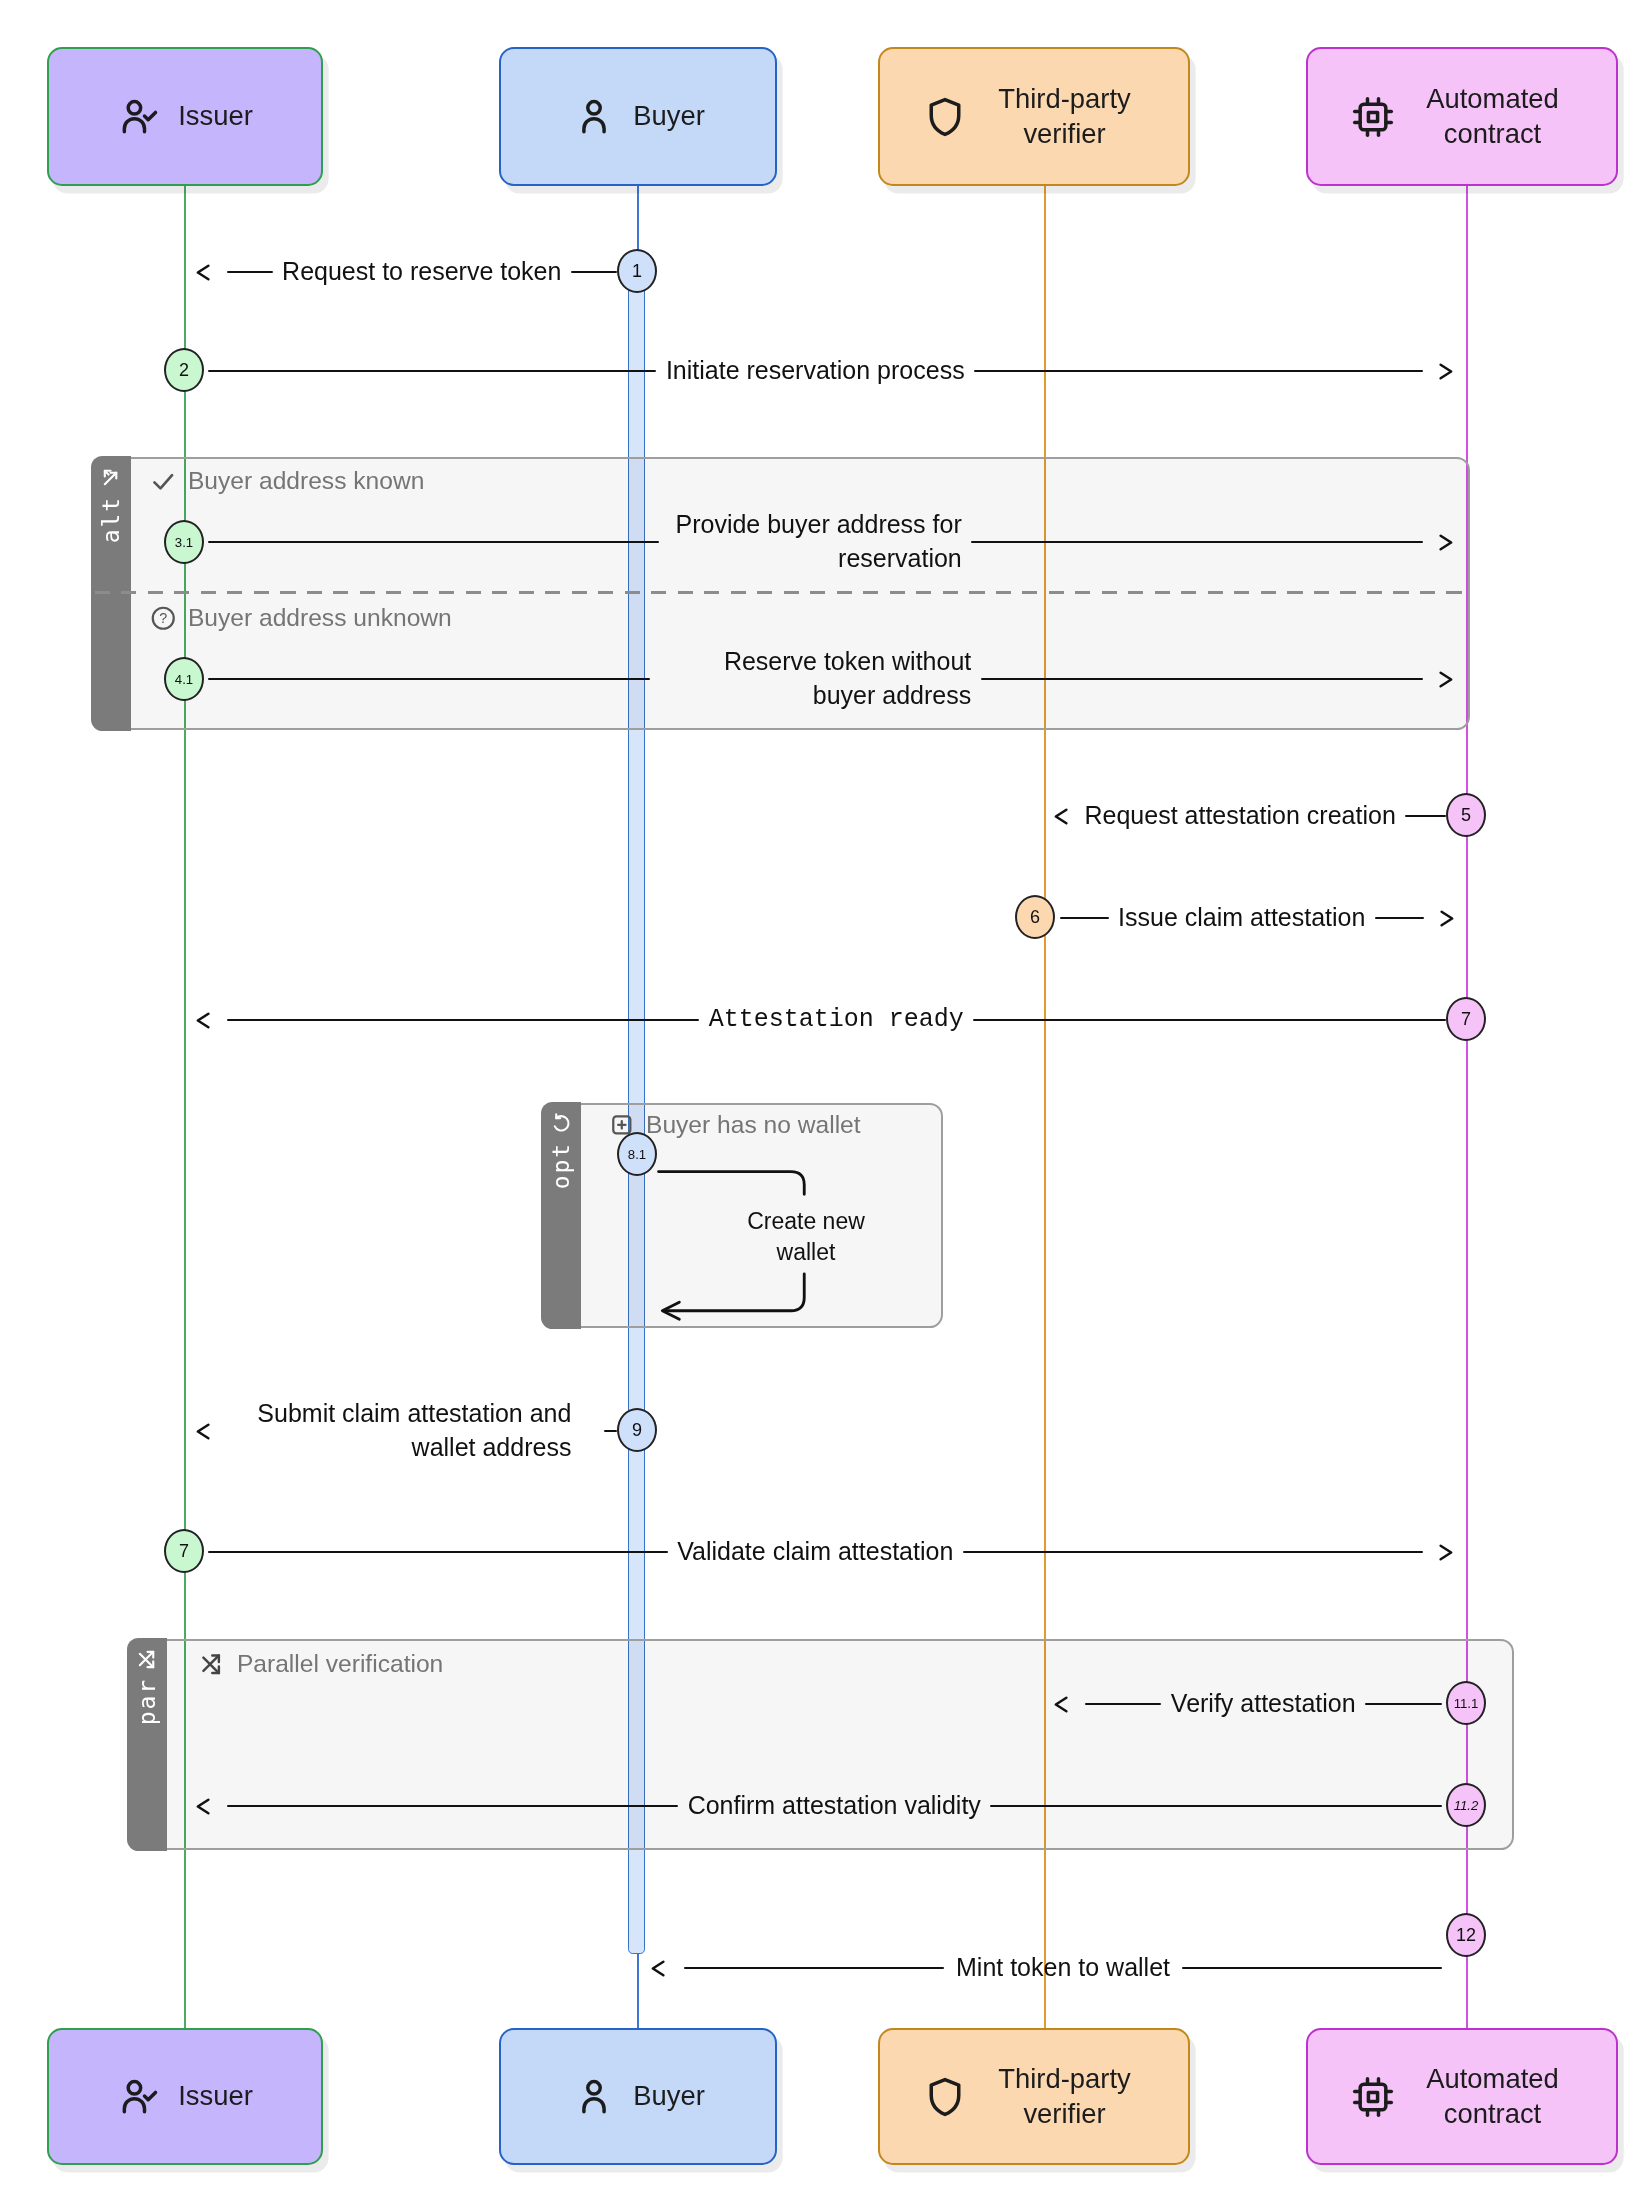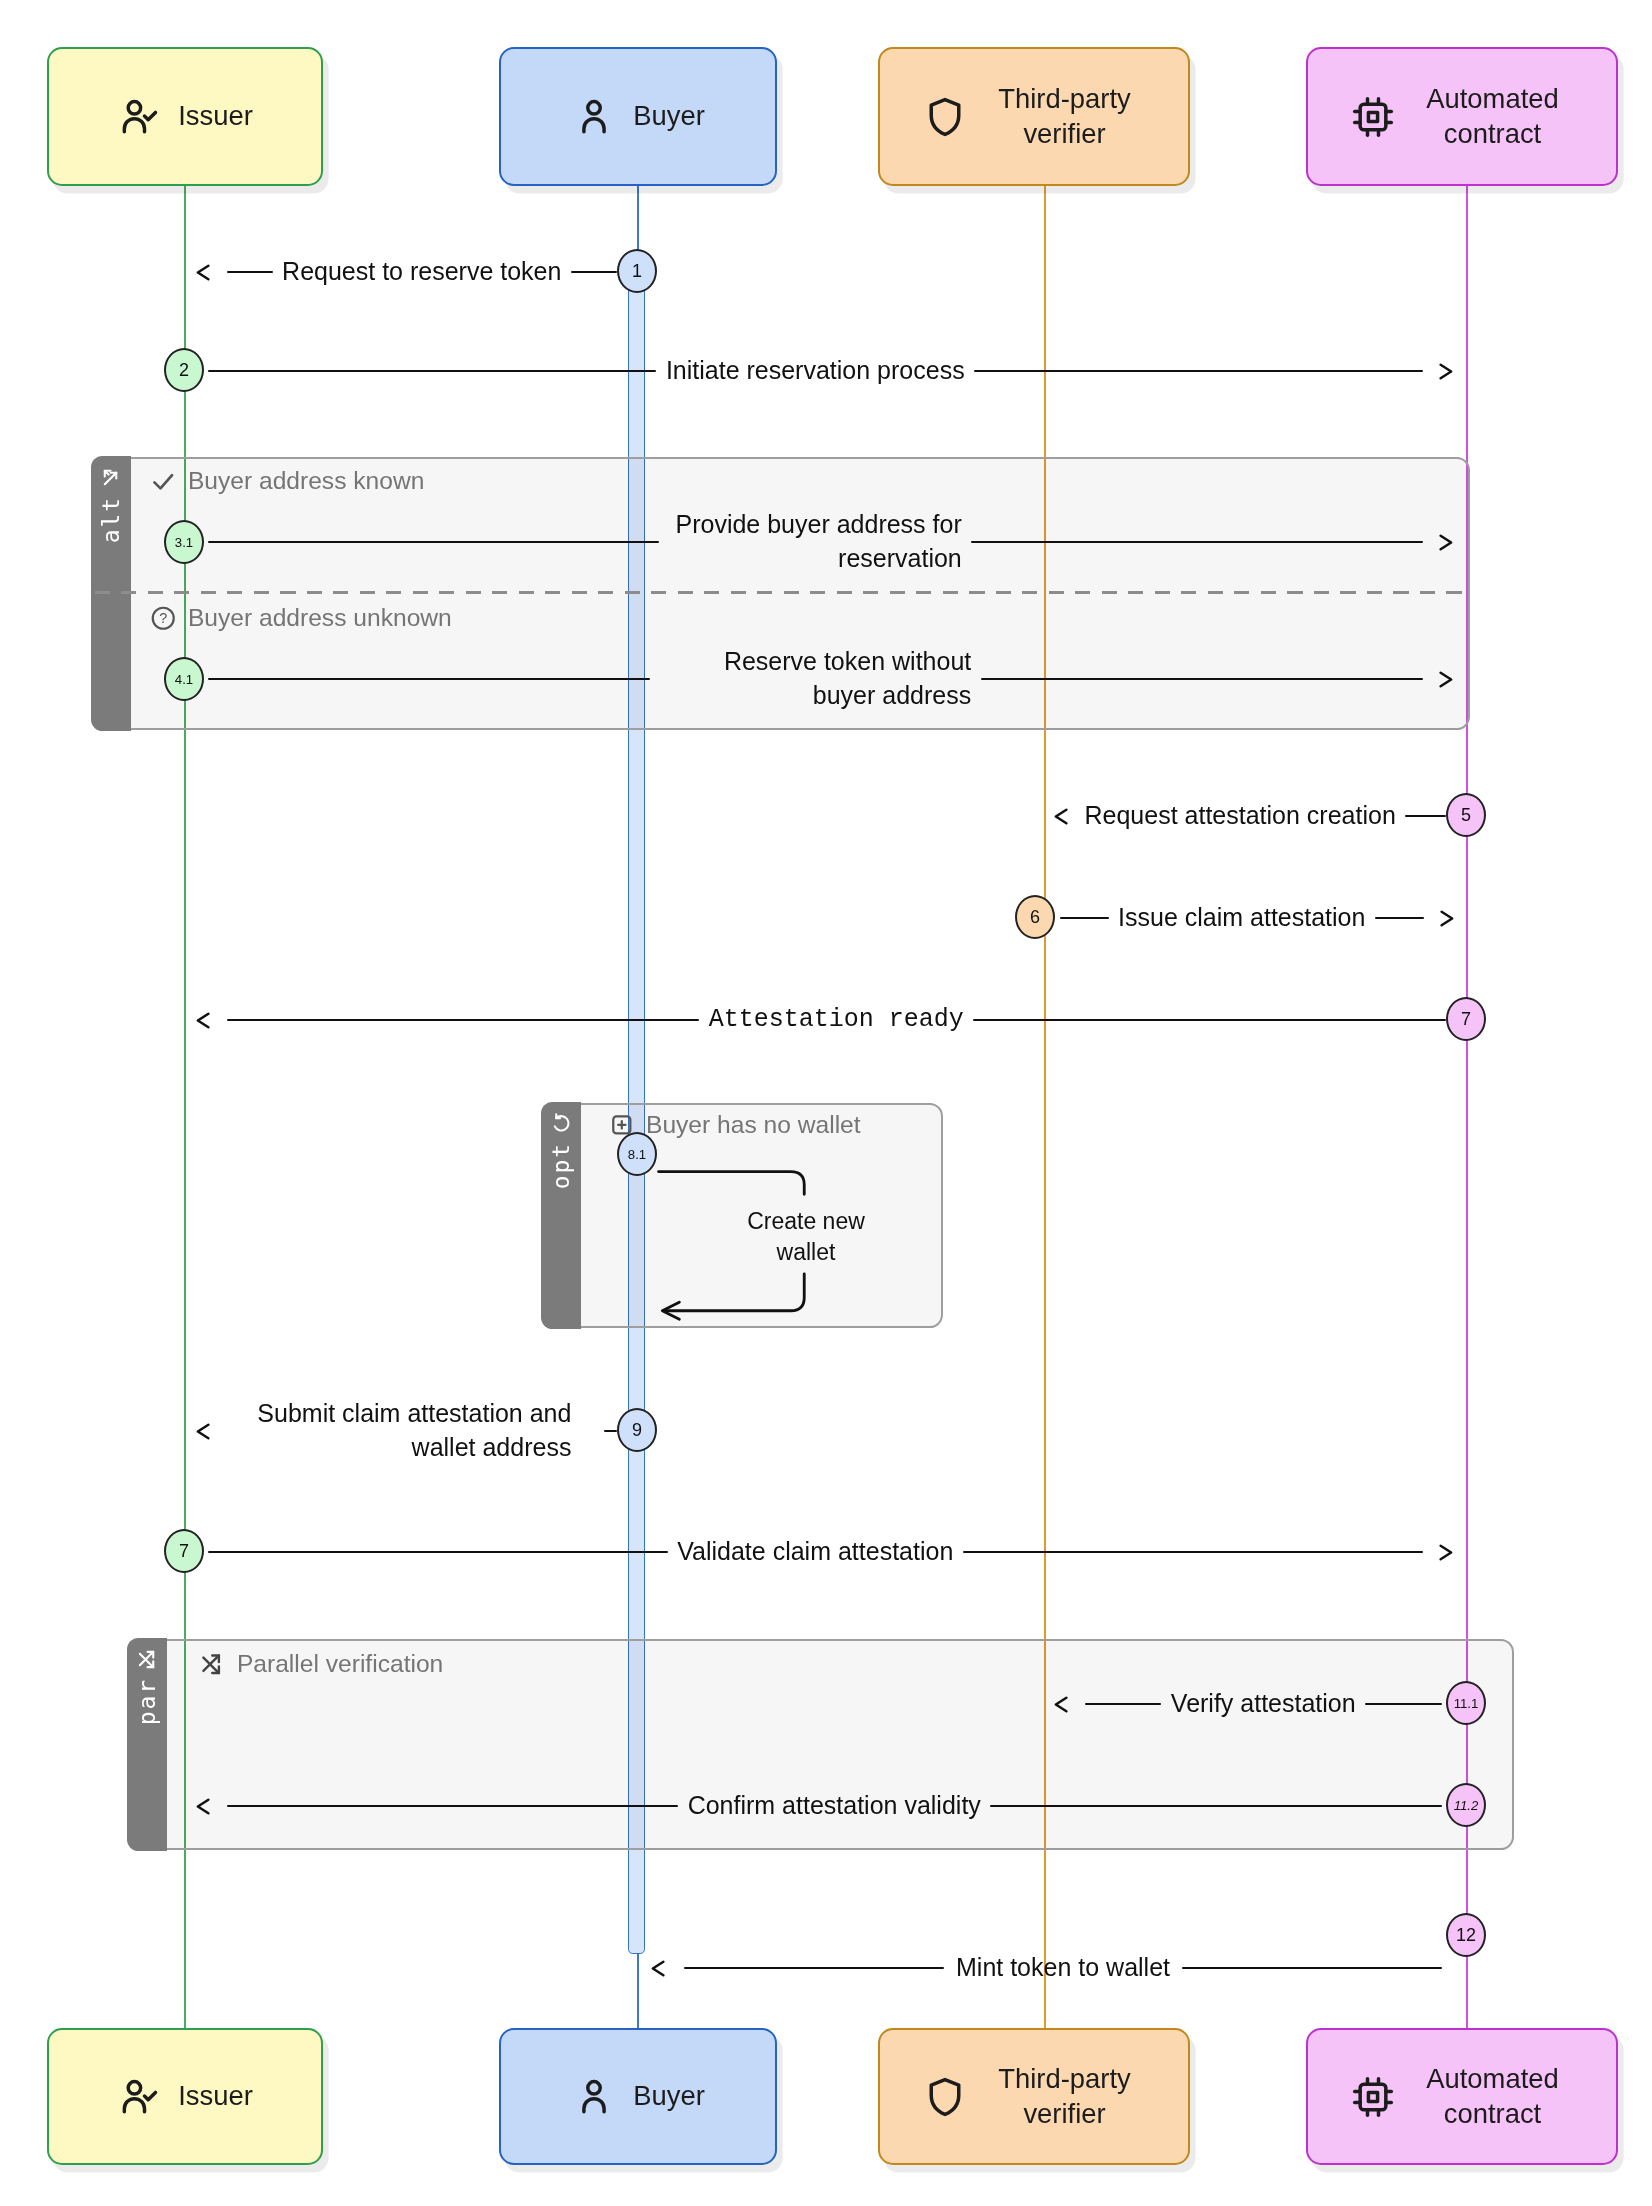--- a/index.html
+++ b/index.html
@@ -15,21 +15,21 @@
 
   
   .activation{position:absolute;left:628px;top:272px;width:15px;height:1680px;
     background:#d7e5fb;border:1.9px solid #3672c8;border-radius:4.7px;z-index:2;}
 
   
   .actor{position:absolute;height:139px;border-radius:15px;border:2.8px solid;
     display:flex;align-items:center;justify-content:center;gap:17px;
     box-shadow:5.7px 7.6px 0 rgba(0,0,0,0.08);z-index:4;box-sizing:border-box;padding:0 19px;}
   .actor .alabel{font-size:27.4px;line-height:1.25;text-align:center;color:#1c1c1c;}
-  .actor-issuer{background:#fef9c3;border-color:#2e9e4f;}
+  .actor-issuer{background:#c4b5fd;border-color:#2e9e4f;}
   .actor-buyer{background:#c4d9f8;border-color:#2563c4;padding-left:20px;}
   .actor-verifier{background:#fbd8b0;border-color:#c2881d;}
   .actor-contract{background:#f5c3f7;border-color:#bb33cc;}
   .actor svg{flex:0 0 auto;}
   .wrap2{max-width:161px;}
 
   
   .frame{position:absolute;border:2.8px solid #9e9e9e;border-radius:13.2px;
     background:rgba(0,0,0,0.035);z-index:3;box-sizing:border-box;}
   .frame-tab{position:absolute;left:-2.8px;top:-2.8px;bottom:-2.8px;width:40px;background:#7b7b7b;

